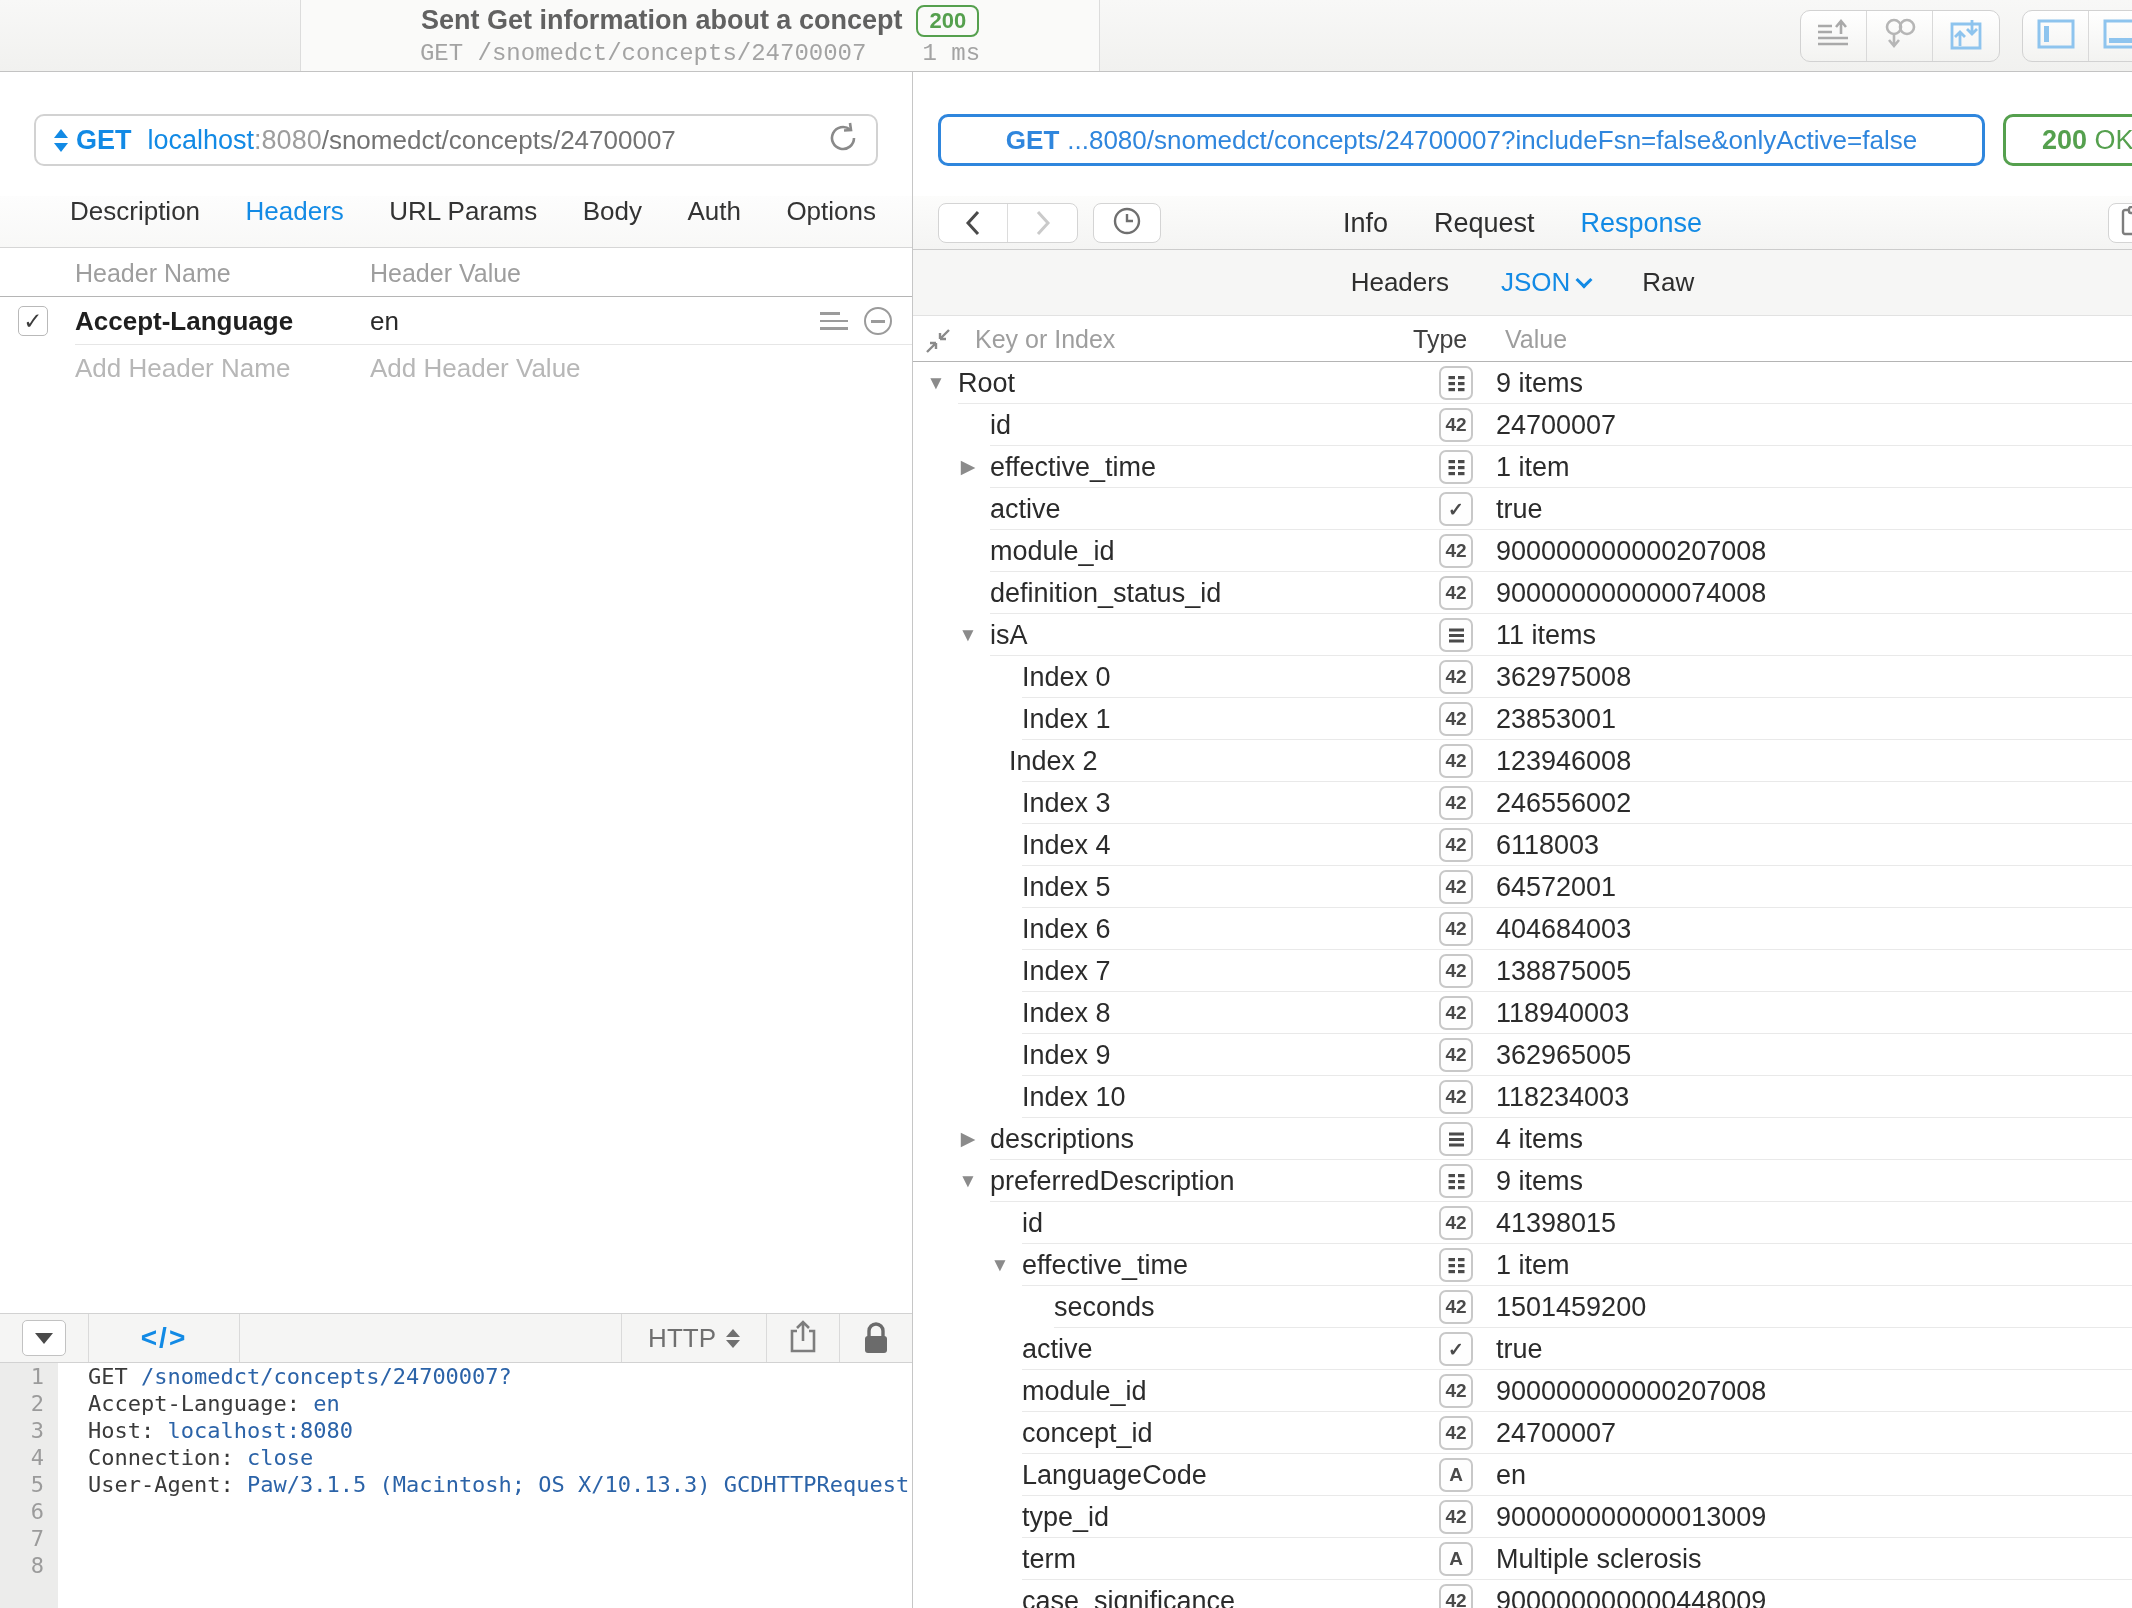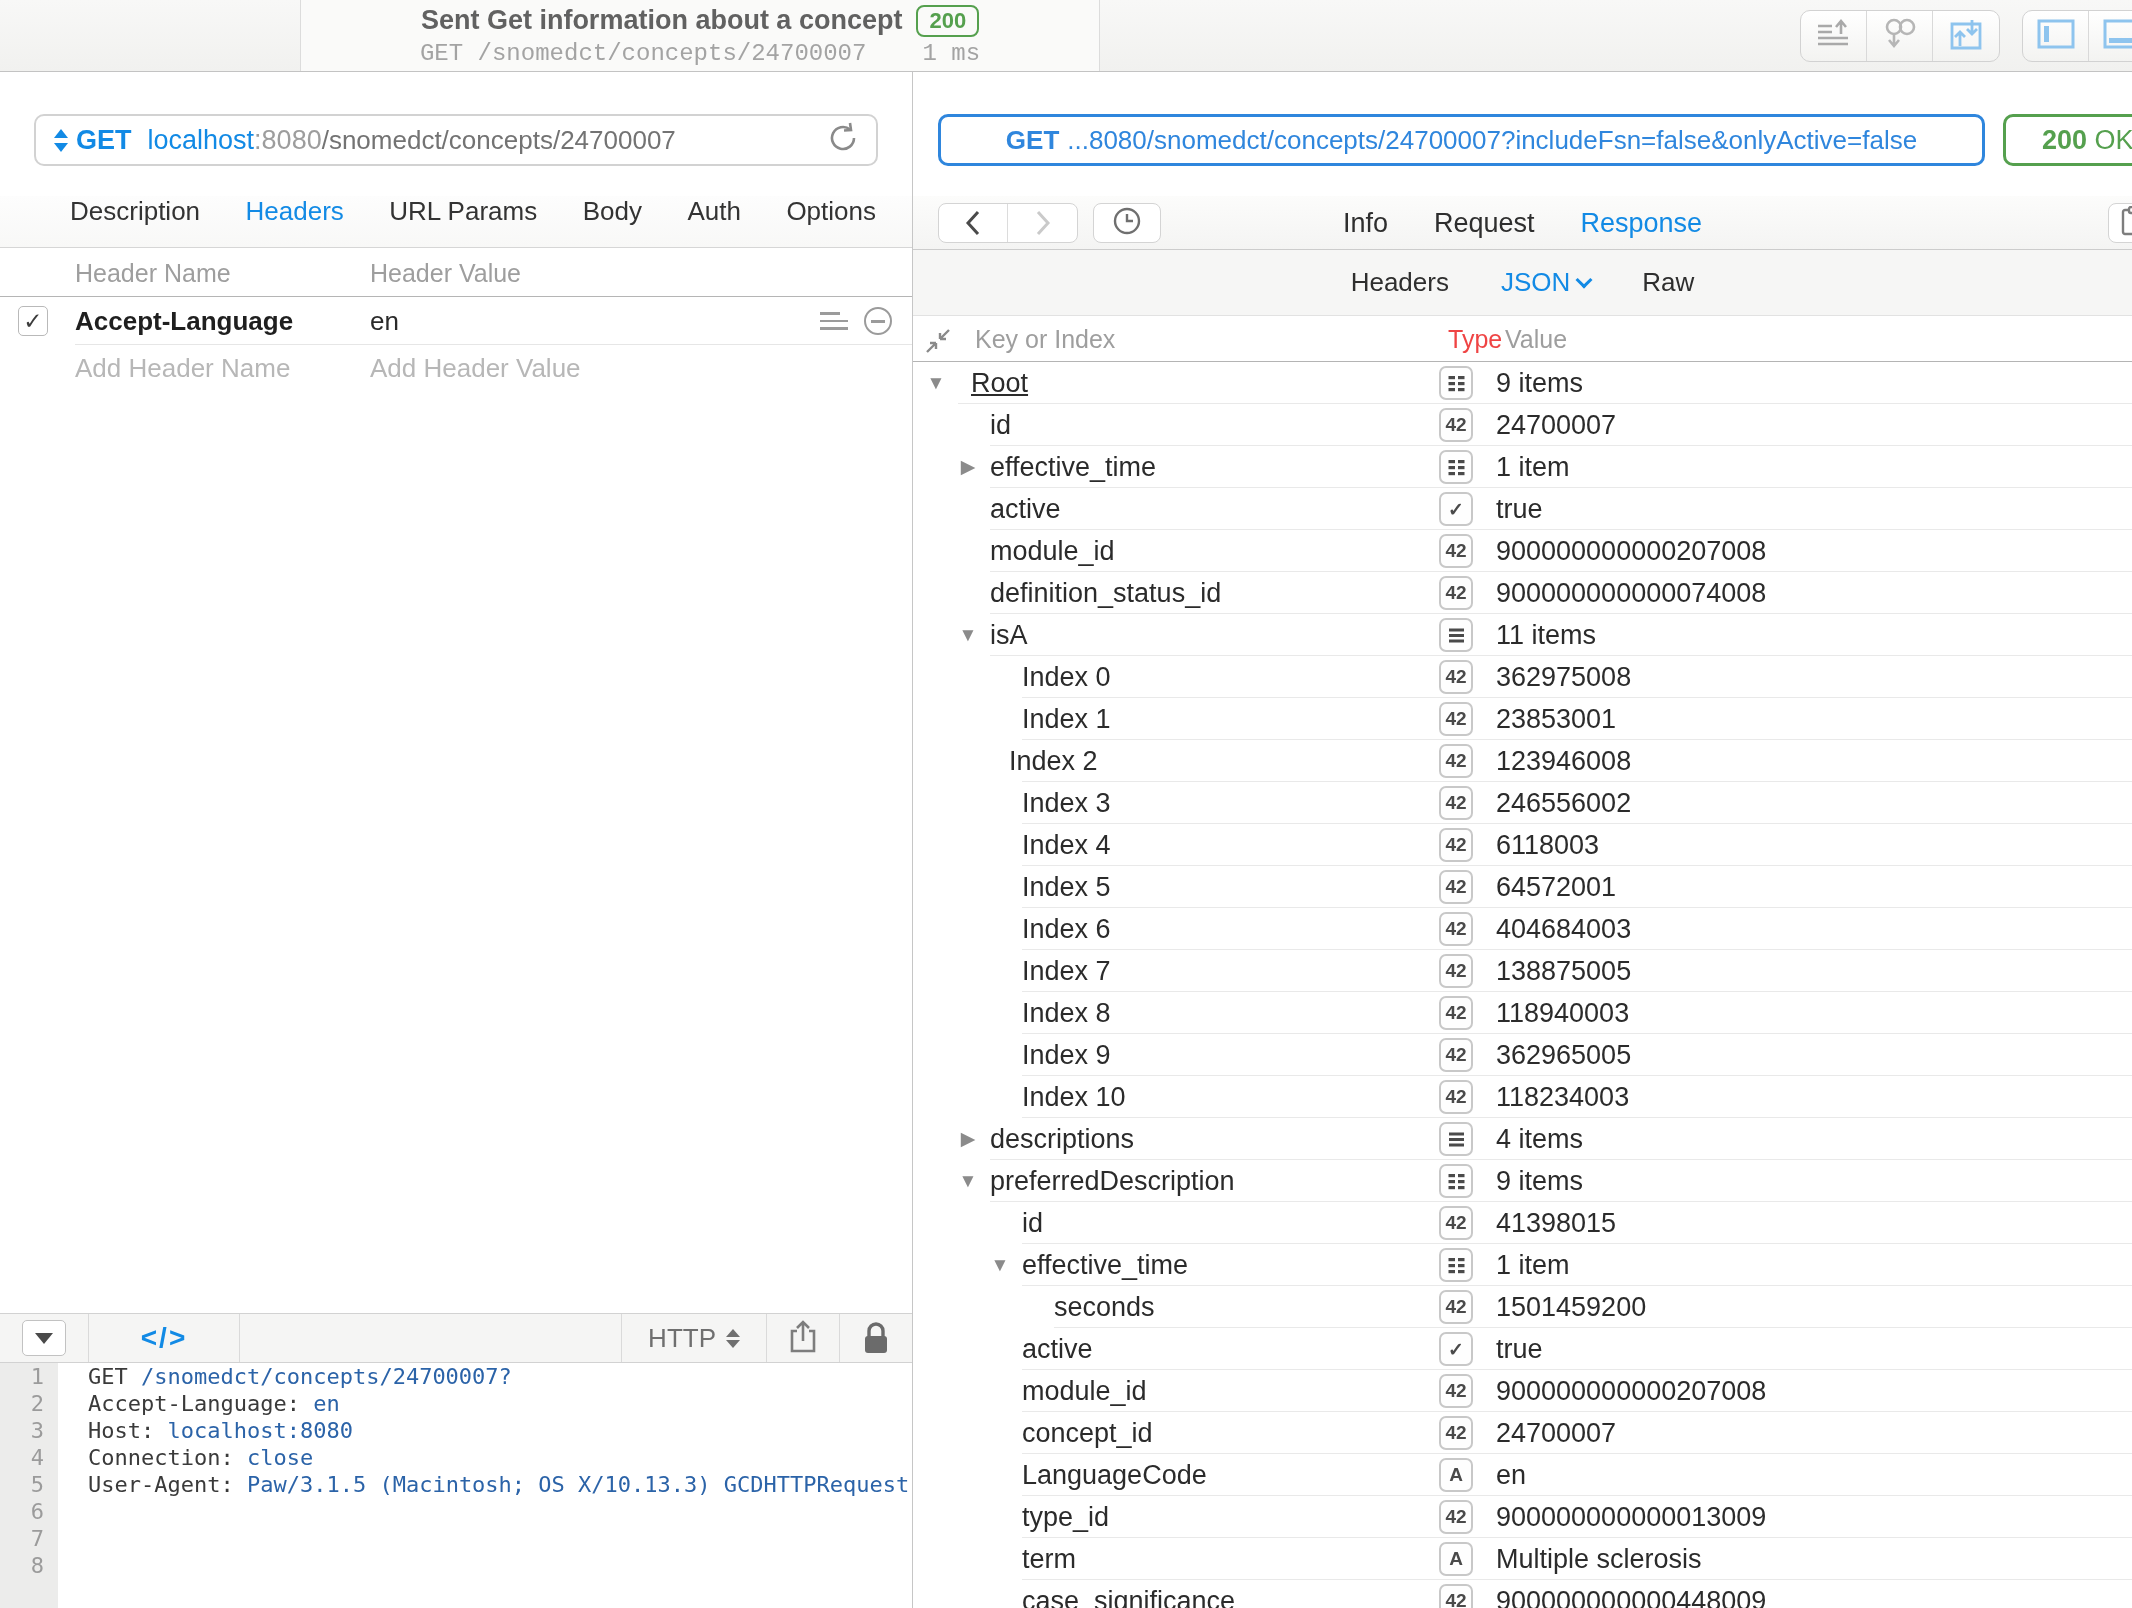--- a/index.html
+++ b/index.html
@@ -143,21 +143,21 @@
   .view-tab { font-size:26px; color:#2e2e2e; display:flex; align-items:center; gap:8px; }
   .view-tab.active { color:#128ae5; }
   .chev-dn { width:12px; height:12px; border-right:3.5px solid #128ae5; border-bottom:3.5px solid #128ae5;
     transform:rotate(45deg); margin-top:-6px; }
 
   
   #tree-header { position:absolute; left:0; top:244px; width:1219px; height:46px; line-height:46px;
     border-bottom:1px solid #b4b4b4; background:#fff; }
   #collapse-all { position:absolute; left:12px; top:10px; }
   .th-key { position:absolute; left:62px; font-size:25px; color:#9e9e9e; }
-  .th-type { position:absolute; left:535px; font-size:25px; color:#ef4444; }
+  .th-type { position:absolute; left:500px; font-size:25px; color:#404040; }
   .th-value { position:absolute; left:592px; font-size:25px; color:#9e9e9e; }
   #tree-rows { position:absolute; left:0; top:290px; width:1219px; }
   .tree-row { position:relative; height:42px; }
   .tr-sep { position:absolute; bottom:0; right:0; height:1px; background:#e9e9e9; }
   .disc { position:absolute; top:0; width:24px; height:42px; font-size:19px; color:#8b8b8b;
     line-height:42px; text-align:center; }
   .tkey { position:absolute; top:0; height:42px; line-height:42px; font-size:27px; color:#2b2b2b; }
   .ticon { position:absolute; left:526px; top:4px; width:34px; height:34px;
     border:2px solid #c8c8c8; border-radius:7px; background:#fefefe; color:#4a4a4a;
     display:flex; align-items:center; justify-content:center;
@@ -415,21 +415,21 @@
             <path d="M2 24 L11 15 M11 15 v6 M11 15 h-6"></path>
         </svg></span>
       <span class="th-key">Key or Index</span>
       <span class="th-type">Type</span>
       <span class="th-value">Value</span>
     </div>
 
     <div id="tree-rows">
         <div class="tree-row">
           <span class="disc" style="left: 11px;">▼</span>
-          <span class="tkey" style="left: 58px; text-decoration: underline;">Root</span>
+          <span class="tkey" style="left: 45px;">Root</span>
           <span class="ticon dict">
             <svg width="19" height="19" viewBox="0 0 19 19">
               <g fill="#4a4a4a">
                 <rect x="1.5" y="2" width="6.5" height="3.2"></rect>
                 <rect x="11" y="2" width="6.5" height="3.2"></rect>
                 <rect x="1.5" y="8" width="6.5" height="3.2"></rect>
                 <rect x="11" y="8" width="6.5" height="3.2"></rect>
                 <rect x="1.5" y="14" width="6.5" height="3.2"></rect>
                 <rect x="11" y="14" width="6.5" height="3.2"></rect>
               </g>

